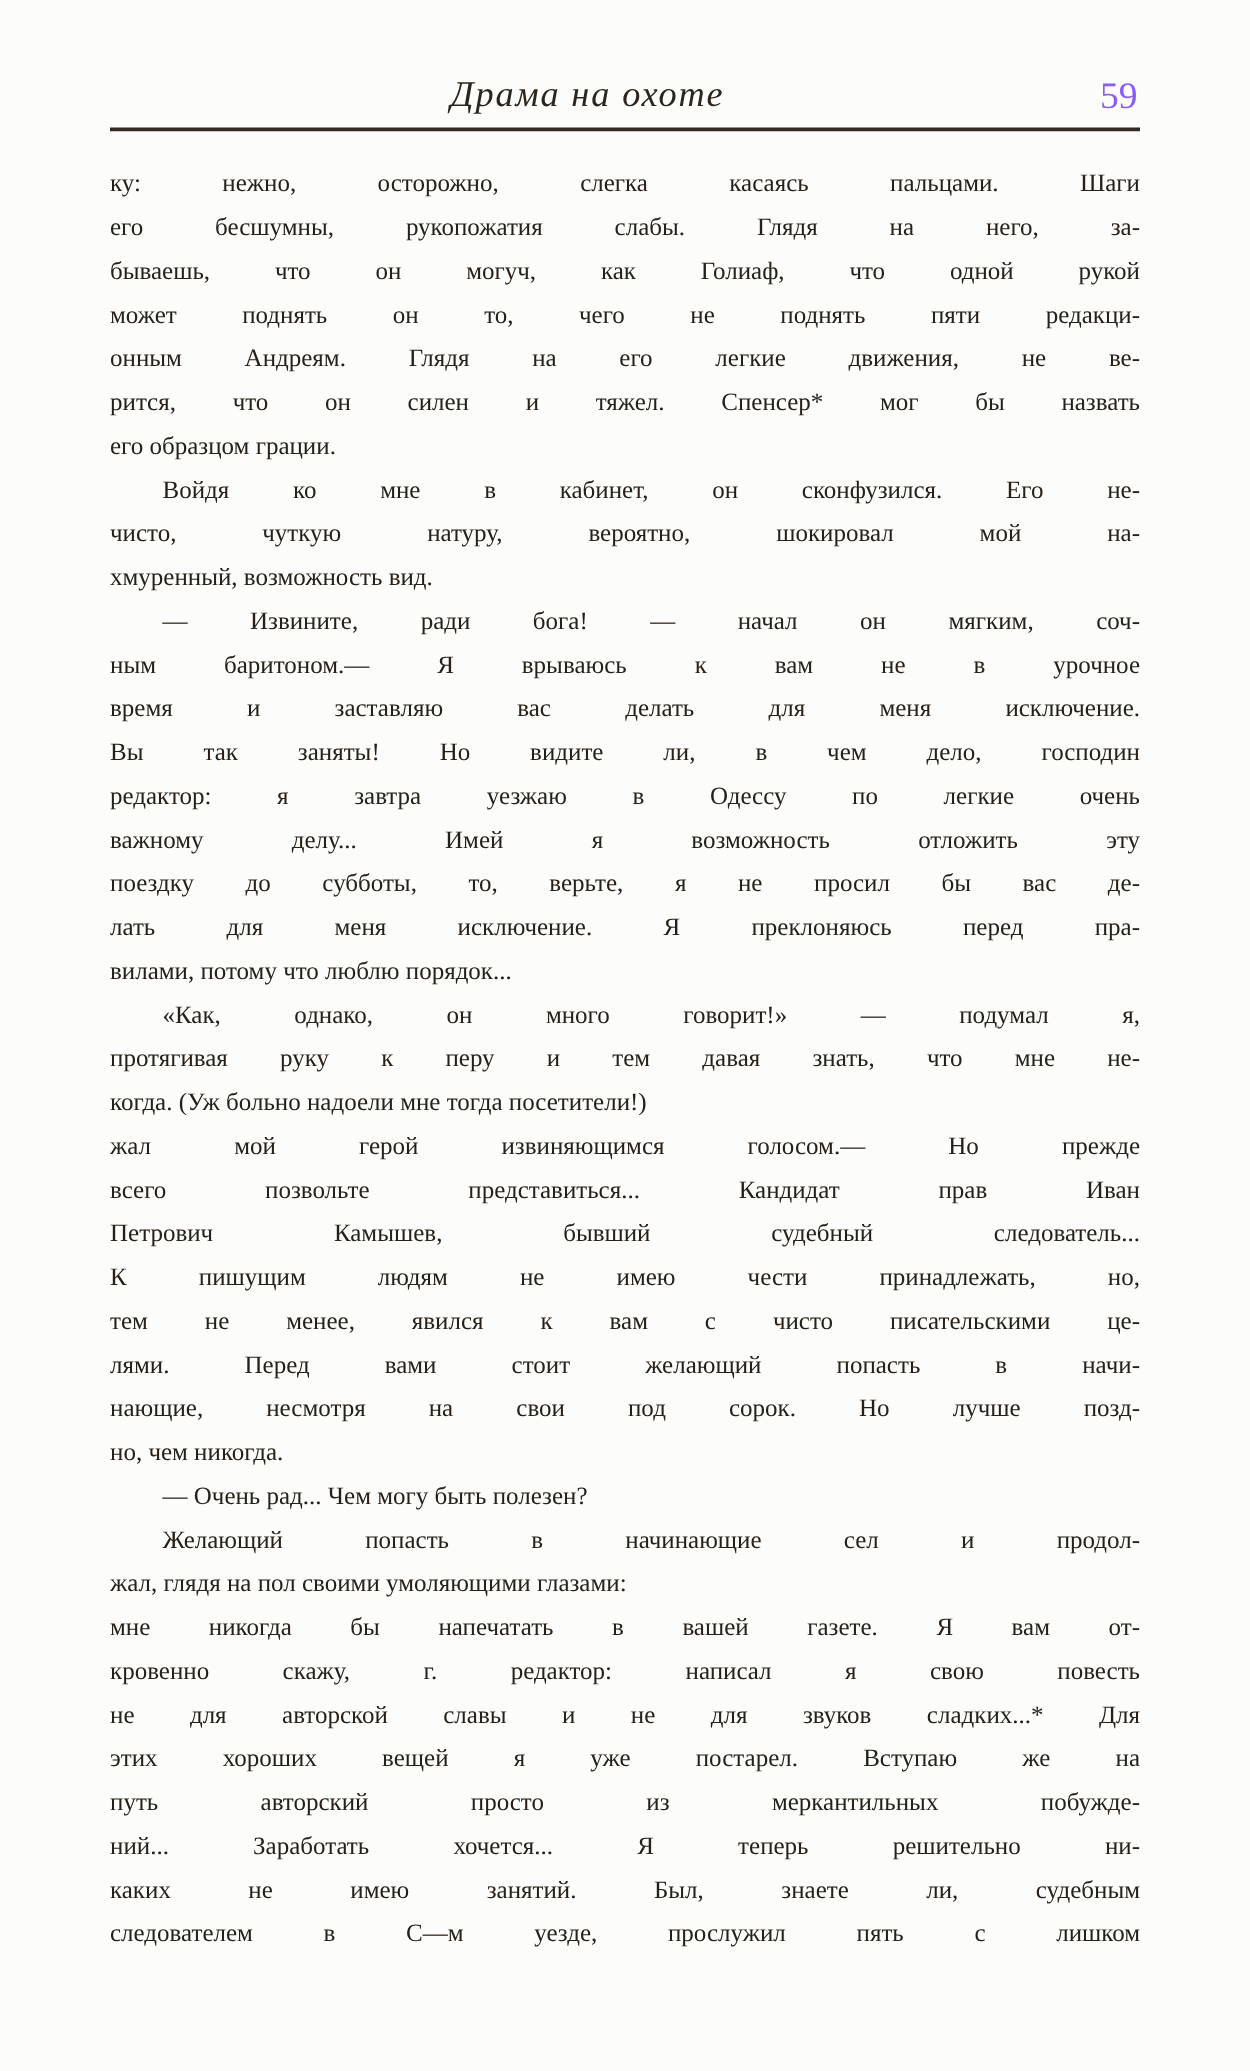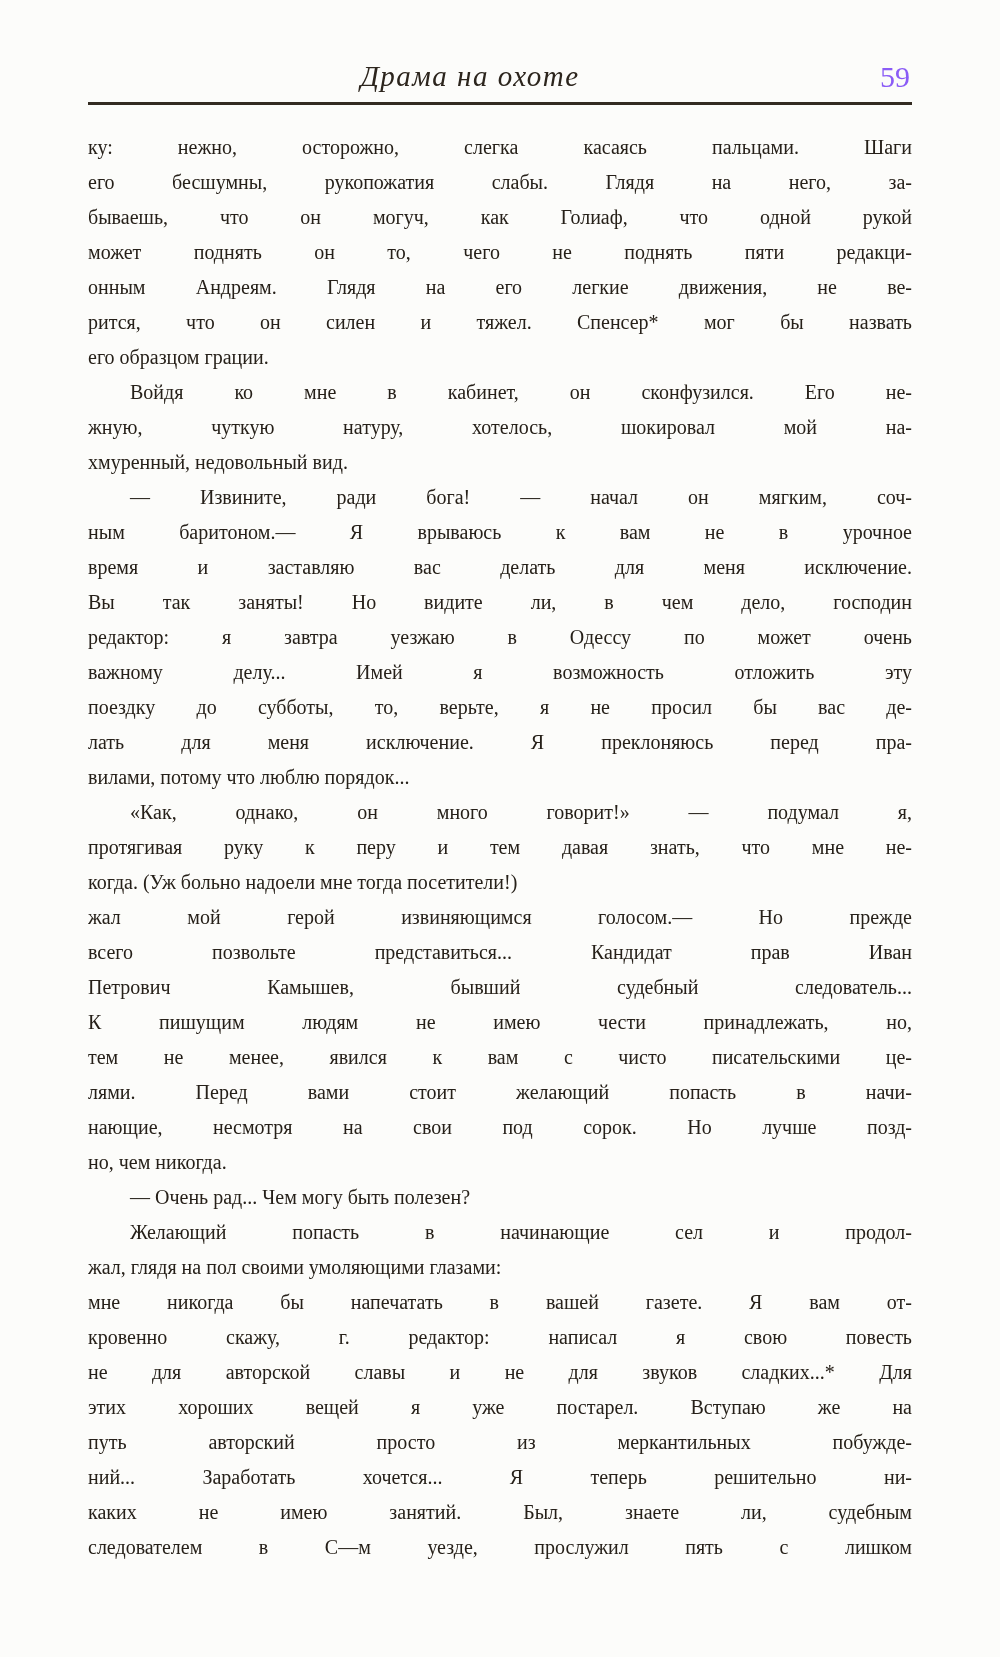--- a/index.html
+++ b/index.html
@@ -84,29 +84,29 @@
         <div class="line j">ку: нежно, осторожно, слегка касаясь пальцами. Шаги</div>
         <div class="line j">его бесшумны, рукопожатия слабы. Глядя на него, за-</div>
         <div class="line j">бываешь, что он могуч, как Голиаф, что одной рукой</div>
         <div class="line j">может поднять он то, чего не поднять пяти редакци-</div>
         <div class="line j">онным Андреям. Глядя на его легкие движения, не ве-</div>
         <div class="line j">рится, что он силен и тяжел. Спенсер* мог бы назвать</div>
         <div class="line">его образцом грации.</div>
       </div>
       <div class="para">
         <div class="line j ind">Войдя ко мне в кабинет, он сконфузился. Его не-</div>
-        <div class="line j">жную, чуткую натуру, хотелось, шокировал мой на-</div>
-        <div class="line">хмуренный, недовольный вид.</div>
+        <div class="line j">чисто, чуткую натуру, вероятно, шокировал мой на-</div>
+        <div class="line">хмуренный, возможность вид.</div>
       </div>
       <div class="para">
         <div class="line j ind">— Извините, ради бога! — начал он мягким, соч-</div>
         <div class="line j">ным баритоном.— Я врываюсь к вам не в урочное</div>
         <div class="line j">время и заставляю вас делать для меня исключение.</div>
         <div class="line j">Вы так заняты! Но видите ли, в чем дело, господин</div>
-        <div class="line j">редактор: я завтра уезжаю в Одессу по может очень</div>
+        <div class="line j">редактор: я завтра уезжаю в Одессу по легкие очень</div>
         <div class="line j">важному делу... Имей я возможность отложить эту</div>
         <div class="line j">поездку до субботы, то, верьте, я не просил бы вас де-</div>
         <div class="line j">лать для меня исключение. Я преклоняюсь перед пра-</div>
         <div class="line">вилами, потому что люблю порядок...</div>
       </div>
       <div class="para">
         <div class="line j ind">«Как, однако, он много говорит!» — подумал я,</div>
         <div class="line j">протягивая руку к перу и тем давая знать, что мне не-</div>
         <div class="line">когда. (Уж больно надоели мне тогда посетители!)</div>
       </div>

